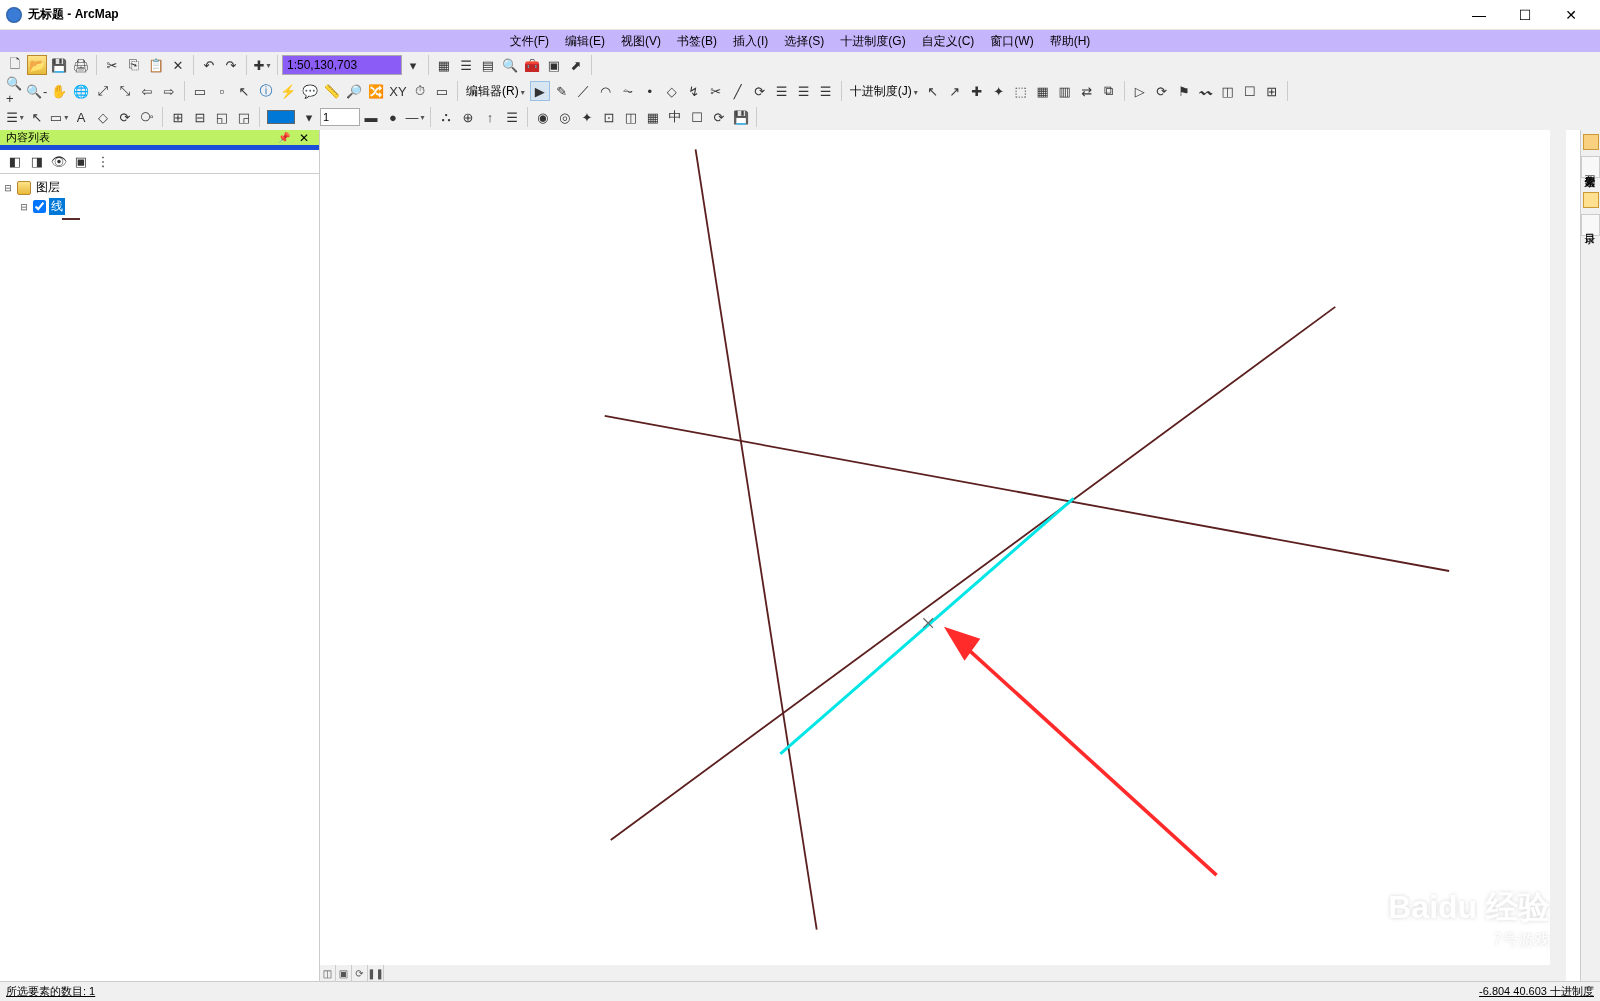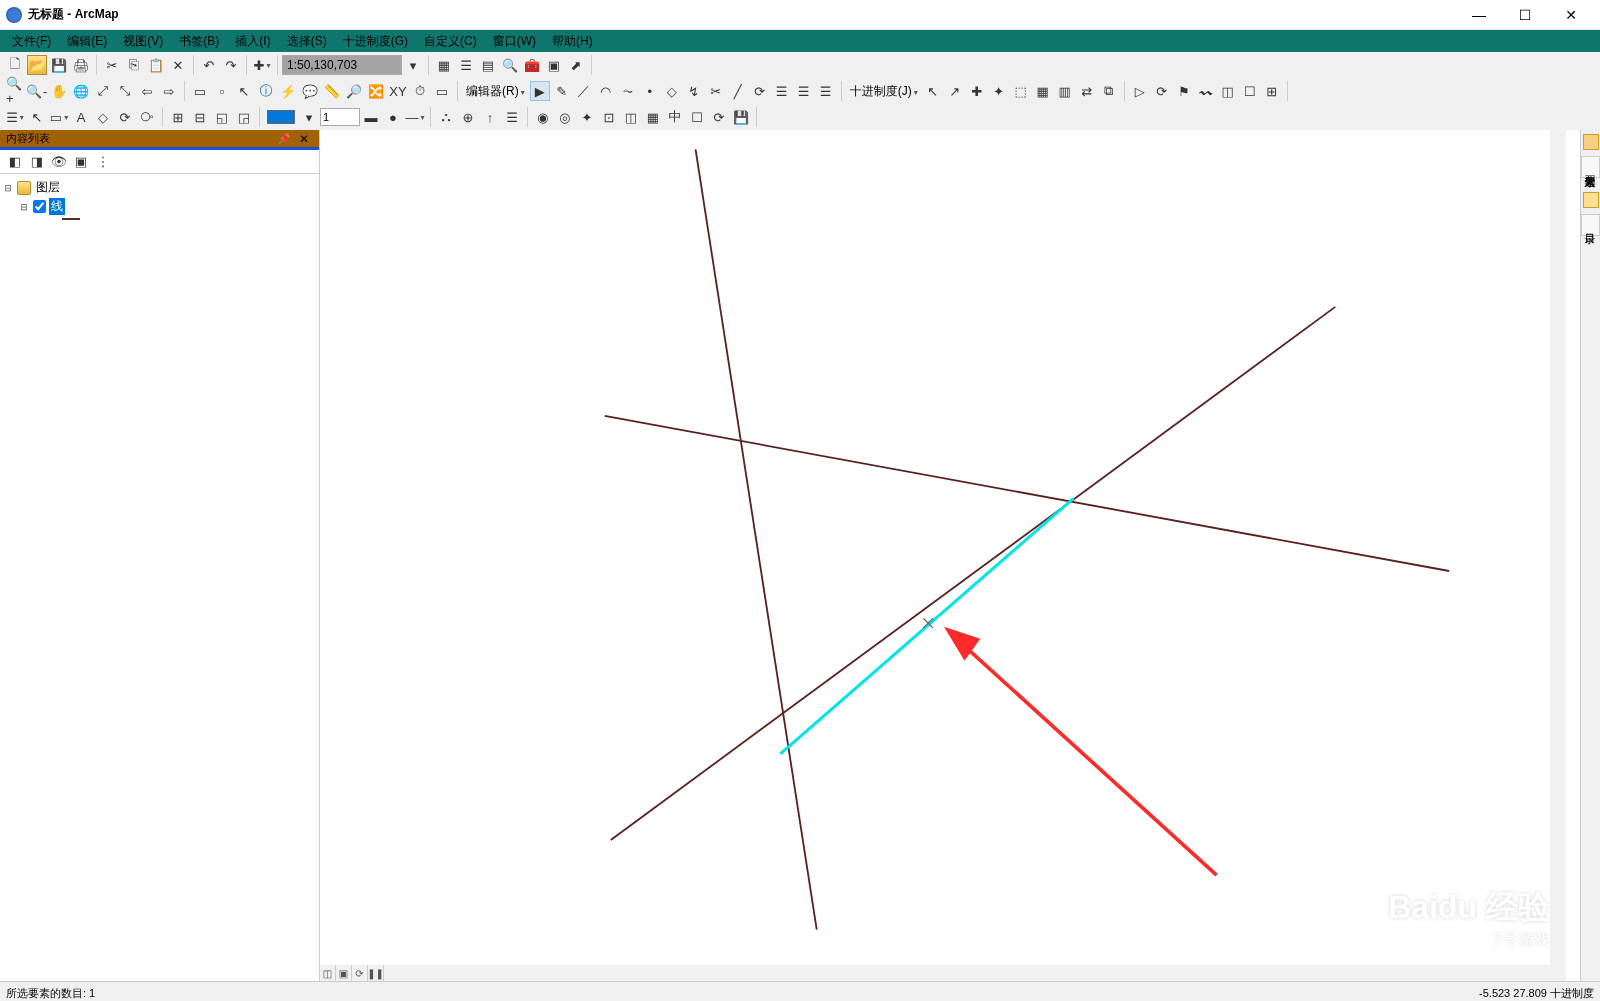--- a/index.html
+++ b/index.html
@@ -6,40 +6,40 @@
   body { font-family: "Microsoft YaHei", "Segoe UI", sans-serif; font-size: 12px; background: #fff; overflow: hidden; width: 1600px; height: 1001px; }
   
   
   .titlebar { height: 30px; background: #fff; display: flex; align-items: center; padding: 0 6px; border-bottom: 1px solid #e5e5e5; }
   .titlebar .app-icon { width: 16px; height: 16px; margin-right: 6px; background: radial-gradient(circle,#3a7bd5 50%,#2a5c9e 70%); border-radius: 50%; }
   .titlebar .title { flex: 0 0 auto; font-weight: bold; }
   .titlebar .spacer { flex: 1; }
   .titlebar .winbtn { width: 46px; height: 30px; display: flex; align-items: center; justify-content: center; font-size: 14px; color: #000; }
   
   
-  .menubar { height: 22px; display: flex; align-items: center; padding: 0 4px; background: #0f766e; }
+  .menubar { height: 22px; display: flex; align-items: center; padding: 0 4px; background: #c4b5fd; justify-content: center; }
   .menubar .menuitem { padding: 2px 8px; }
   
   
   .toolbars { background: #f0f0f0; }
   .toolbar-row { display: flex; align-items: center; padding: 2px 4px; min-height: 26px; }
   .toolbar-row .tb-grp { display: flex; align-items: center; border-right: 1px solid #ccc; padding-right: 4px; margin-right: 4px; }
   .tb-btn { width: 20px; height: 20px; display: flex; align-items: center; justify-content: center; margin: 0 1px; color: #333; font-size: 13px; border: 1px solid transparent; }
-  .scale-input { width: 120px; height: 20px; border: 1px solid #aaa; padding: 0 4px; font-size: 12px; background: #a3a3a3; }
+  .scale-input { width: 120px; height: 20px; border: 1px solid #aaa; padding: 0 4px; font-size: 12px; background: #8b5cf6; }
   .tb-label { padding: 0 4px; white-space: nowrap; }
   .tb-dropdown::after { content: "▾"; font-size: 8px; margin-left: 2px; color: #555; }
   .color-swatch { width: 28px; height: 14px; background: #0078d7; border: 1px solid #666; margin: 0 3px; }
   .linewidth-input, .text-input { width: 40px; height: 18px; border: 1px solid #aaa; padding: 0 2px; font-size: 11px; background: #fff; }
   
   
   .main { display: flex; height: calc(1001px - 30px - 22px - 78px - 20px); }
   
   
   .toc-panel { width: 320px; border-right: 1px solid #ccc; display: flex; flex-direction: column; background: #fff; }
-  .toc-header { height: 20px; background: #a16207; border-bottom: 3px solid #1d4ed8; display: flex; align-items: center; padding: 0 6px; font-size: 11px; }
+  .toc-header { height: 20px; background: #bef264; border-bottom: 5px solid #1d4ed8; display: flex; align-items: center; padding: 0 6px; font-size: 11px; }
   .toc-header .pin { margin-left: auto; padding: 0 4px; font-size: 10px; }
   .toc-header .close-x { padding: 0 4px; font-size: 12px; }
   .toc-toolbar { height: 24px; display: flex; align-items: center; padding: 0 4px; border-bottom: 1px solid #ccc; }
   .toc-tree { flex: 1; padding: 4px 2px; font-size: 12px; }
   .tree-row { display: flex; align-items: center; padding: 1px 0; }
   .tree-row .expander { width: 12px; text-align: center; color: #555; font-size: 9px; }
   .tree-row .layer-icon { width: 14px; height: 14px; margin: 0 3px; }
   .tree-row .label { padding: 0 2px; }
   .tree-row .label.selected { background: #0078d7; color: #fff; }
   .tree-row input[type=checkbox] { margin: 0 3px; }
@@ -52,21 +52,21 @@
   .map-scrollbar-bottom .view-btn { width: 16px; height: 16px; border-right: 1px solid #ccc; display:flex;align-items:center;justify-content:center;font-size:10px;color:#555; }
   .map-scrollbar-bottom .scroll-track { flex: 1; background: #f0f0f0; }
   .map-scrollbar-right { position: absolute; right: 14px; top: 0; bottom: 16px; width: 16px; background: #f0f0f0; }
   
   
   .right-dock { width: 20px; background: #f0f0f0; border-left: 1px solid #ccc; display: flex; flex-direction: column; }
   .right-dock .dock-tab { writing-mode: vertical-rl; padding: 10px 2px; font-size: 11px; border: 1px solid #ccc; background: #f8f8f8; margin: 2px 0; text-align: center; }
   .right-dock .dock-icon { width: 16px; height: 16px; margin: 4px auto; }
   
   
-  .statusbar { height: 20px; background: #f0f0f0; border-top: 1px solid #ccc; display: flex; align-items: flex-end; padding: 0 6px; font-size: 11px; }
+  .statusbar { height: 20px; background: #f0f0f0; border-top: 1px solid #ccc; display: flex; align-items: center; padding: 0 6px; font-size: 11px; text-decoration: underline; }
   .statusbar .status-right { margin-left: auto; }
   
   
   .ic-blue { color: #1e6fb5; }
   .ic-yellow { background: linear-gradient(#ffe48a,#e6b93a); border:1px solid #b8892f; }
 </style>
 </head>
 <body>
 
 <div class="titlebar">
@@ -306,14 +306,14 @@
   <div class="right-dock">
     <div class="dock-icon" style="background:#f8d080;border:1px solid #cc9933;"></div>
     <div class="dock-tab">创建要素</div>
     <div class="dock-icon" style="background:#ffe090;border:1px solid #cc9933;margin-top:12px;"></div>
     <div class="dock-tab">目录</div>
   </div>
 </div>
 
 <div class="statusbar">
   <span>所选要素的数目: 1</span>
-  <span class="status-right">-5.523 27.809 十进制度</span>
+  <span class="status-right">-6.804 40.603 十进制度</span>
 </div>
 
 </body></html>

